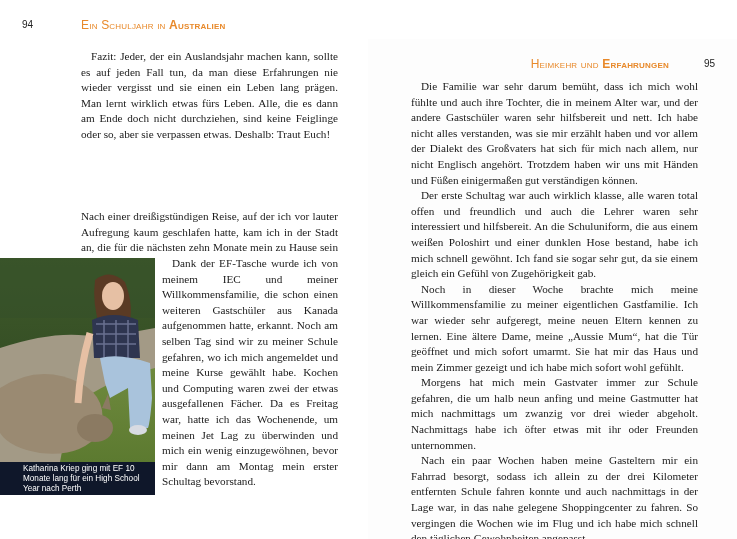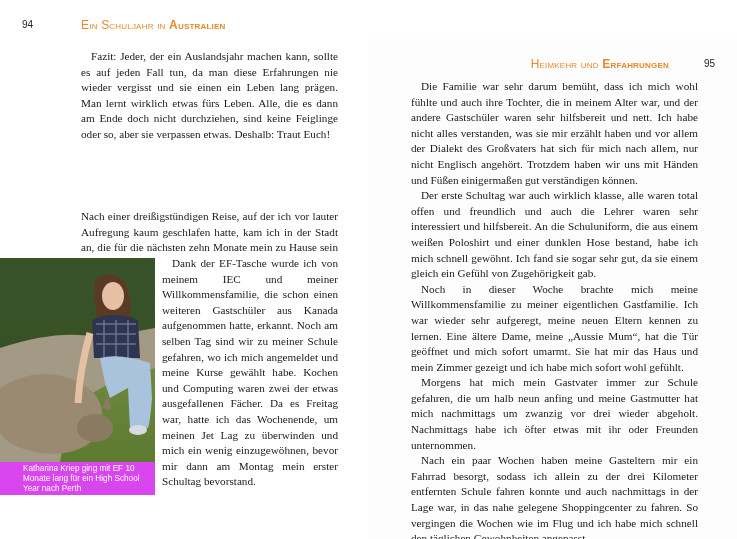--- a/index.html
+++ b/index.html
@@ -11,21 +11,21 @@
   .running{position:absolute;top:18px;font-family:"Liberation Sans","DejaVu Sans",sans-serif;font-size:12px;color:#e8892a;letter-spacing:0.2px;font-variant:small-caps;}
   .running b{font-weight:bold;}
   .text{position:absolute;font-size:11.2px;line-height:15.6px;text-align:justify;hyphens:manual;}
   .text p{margin:0;text-indent:10px;}
   .text p.noindent{text-indent:0;}
   .lefttop{left:81px;top:49px;width:257px;}
   .subhead{position:absolute;left:81px;top:184px;font-family:"Liberation Sans","DejaVu Sans",sans-serif;font-size:10.2px;color:#e8892a;}
   .leftmid{left:81px;top:209px;width:257px;}
   .leftwrap{left:162px;top:256px;width:176px;}
   .photo{position:absolute;left:0;top:258px;width:155px;height:204px;overflow:hidden;}
-  .caption{position:absolute;left:0;top:462px;width:155px;height:33px;background:#d946ef;color:#ffffff;font-family:"Liberation Sans","DejaVu Sans",sans-serif;font-size:8.2px;line-height:10px;padding:2px 0 0 23px;box-sizing:border-box;}
+  .caption{position:absolute;left:0;top:462px;width:155px;height:33px;background:#0f172a;color:#ffffff;font-family:"Liberation Sans","DejaVu Sans",sans-serif;font-size:8.2px;line-height:10px;padding:2px 0 0 23px;box-sizing:border-box;}
   .righttext{left:411px;top:79px;width:287px;}
 </style>
 </head>
 <body>
 
 <div class="page left">
   <div class="pagenum" style="left:22px;">94</div>
   <div class="running" style="left:81px;">
     <span>Ein Schuljahr in </span><b>Australien</b>
   </div>

